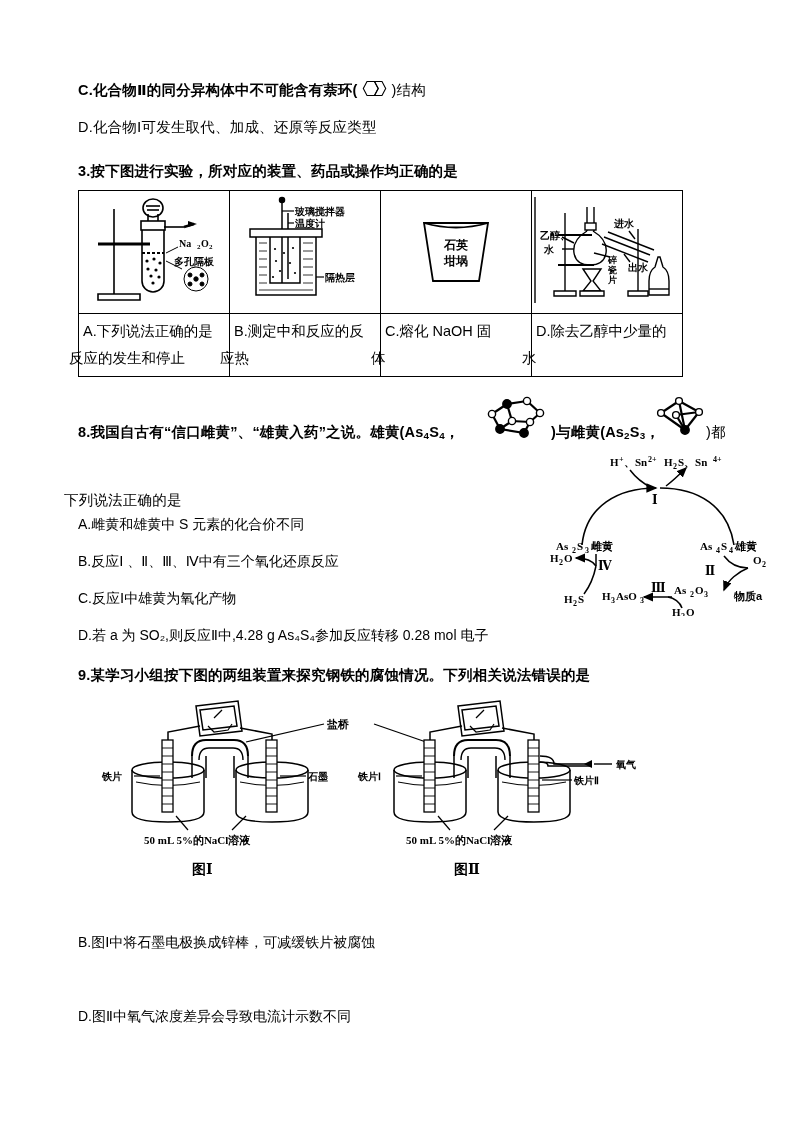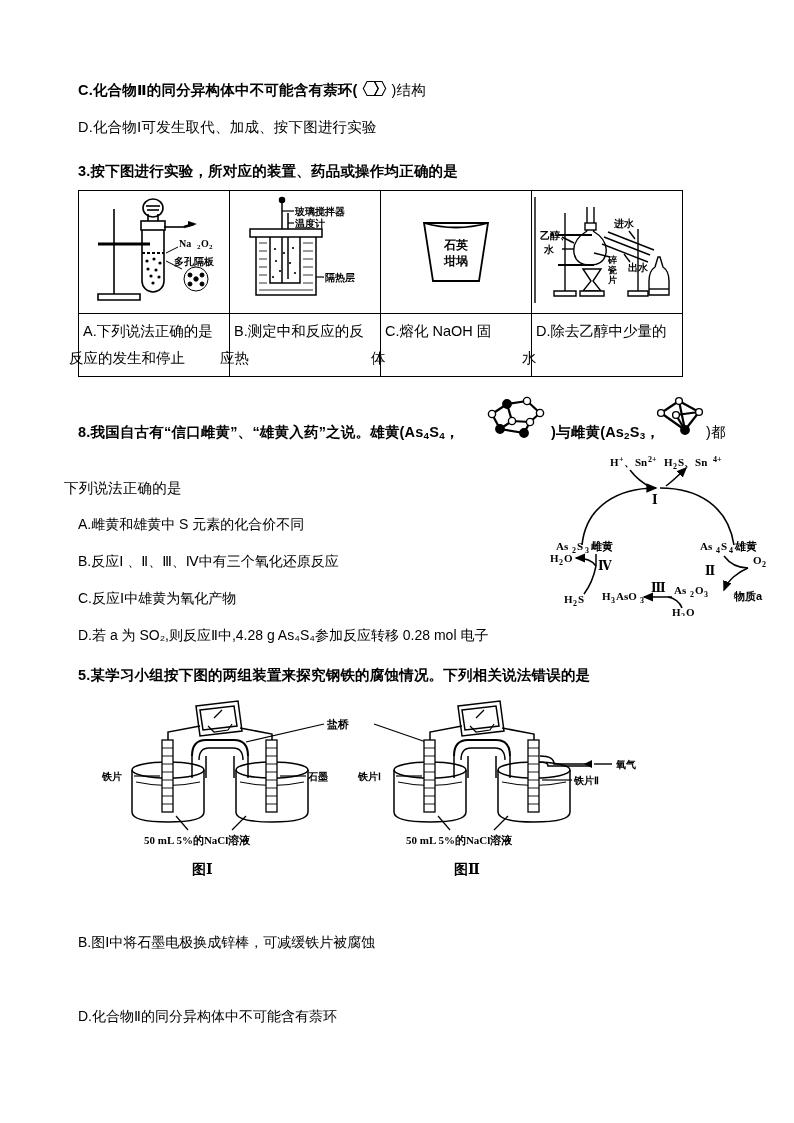--- a/index.html
+++ b/index.html
@@ -109,21 +109,21 @@
   <div class="q-line" style="left:78px; top:80px;">
     <span class="lbl">C.化合物Ⅱ的同分异构体中不可能含有萘环(</span><span class="inline-svg"><svg width="34" height="17" viewBox="0 0 34 17">
           <g fill="none" stroke="#000" stroke-width="1.1">
       <polygon points="9,1.5 16.5,1.5 20.2,8.5 16.5,15.5 9,15.5 5.3,8.5"></polygon>
       <polygon points="16.5,1.5 24,1.5 27.7,8.5 24,15.5 16.5,15.5 20.2,8.5"></polygon>
     </g>
         </svg></span><span>)结构</span>
   </div>
 
   <div class="q-line" style="left:78px; top:117px;">
-    <span>D.化合物Ⅰ可发生取代、加成、按下图进行实验</span>
+    <span>D.化合物Ⅰ可发生取代、加成、还原等反应类型</span>
   </div>
 
   <div class="q-line lbl" style="left:78px; top:161px;">
     <span>3.按下图进行实验，所对应的装置、药品或操作均正确的是</span>
   </div>
 
   <table class="app-table">
     <tbody>
         <tr>
       <td class="fig-cell" style="width:150px;">
@@ -377,21 +377,21 @@
         <circle cx="44" cy="16" r="3.4" fill="#fff"></circle>
         <circle cx="21" cy="19" r="3.4" fill="#fff"></circle>
       </g>
     </svg>
   </div>
 
   <div class="q-line" style="left:706px; top:422px;">
     <span>)都</span>
   </div>
 
-  <div class="q-line" style="left:64px; top:478px;">
+  <div class="q-line" style="left:64px; top:490px;">
     <span>下列说法正确的是</span>
   </div>
 
   <div class="opt" style="left:78px; top:514px;">
     <span>A.雌黄和雄黄中 S 元素的化合价不同</span>
   </div>
   <div class="opt" style="left:78px; top:551px;text-align:right;">
     <span>B.反应Ⅰ 、Ⅱ、Ⅲ、Ⅳ中有三个氧化还原反应</span>
   </div>
   <div class="opt" style="left:78px; top:588px;">
@@ -497,21 +497,21 @@
           <text x="11" y="117" font-size="8">2</text>
         <text x="16" y="114">O</text>
         <text x="16" y="155">H</text>
           <text x="25" y="158" font-size="8">2</text>
         <text x="30" y="155">S</text>
       </g>
     </svg>
   </div>
 
   <div class="q-line lbl" style="left:78px; top:665px;">
-    <span>5.某学习小组按下图的两组装置来探究钢铁的腐蚀情况。下列相关说法错误的是</span>
+    <span>9.某学习小组按下图的两组装置来探究钢铁的腐蚀情况。下列相关说法错误的是</span>
   </div>
 
   <div class="corr-wrap">
     <svg width="560" height="188" viewBox="0 0 560 188">
 
       <g stroke="#000" fill="none" stroke-width="1.5">
 
         <path d="M100 8 l42 -5 l4 30 l-42 5 z" fill="#fff"></path>
         <path d="M104 12 l34 -4 l3 20 l-34 4 z"></path>
         <path d="M112 28 l6 6 l14 -2 l4 -6" stroke-width="1.2"></path>
@@ -653,16 +653,16 @@
       <g font-family="Liberation Serif, DejaVu Serif, serif" font-size="14" font-weight="bold">
         <text x="358" y="176">图Ⅱ</text>
       </g>
     </svg>
   </div>
 
   <div class="opt" style="left:78px; top:932px;">
     <span>B.图Ⅰ中将石墨电极换成锌棒，可减缓铁片被腐蚀</span>
   </div>
   <div class="opt" style="left:78px; top:1006px;">
-    <span>D.化合物Ⅱ的同分异构体中不可能含有萘环</span>
+    <span>D.图Ⅱ中氧气浓度差异会导致电流计示数不同</span>
   </div>
 
 </div>
 
 </body></html>

